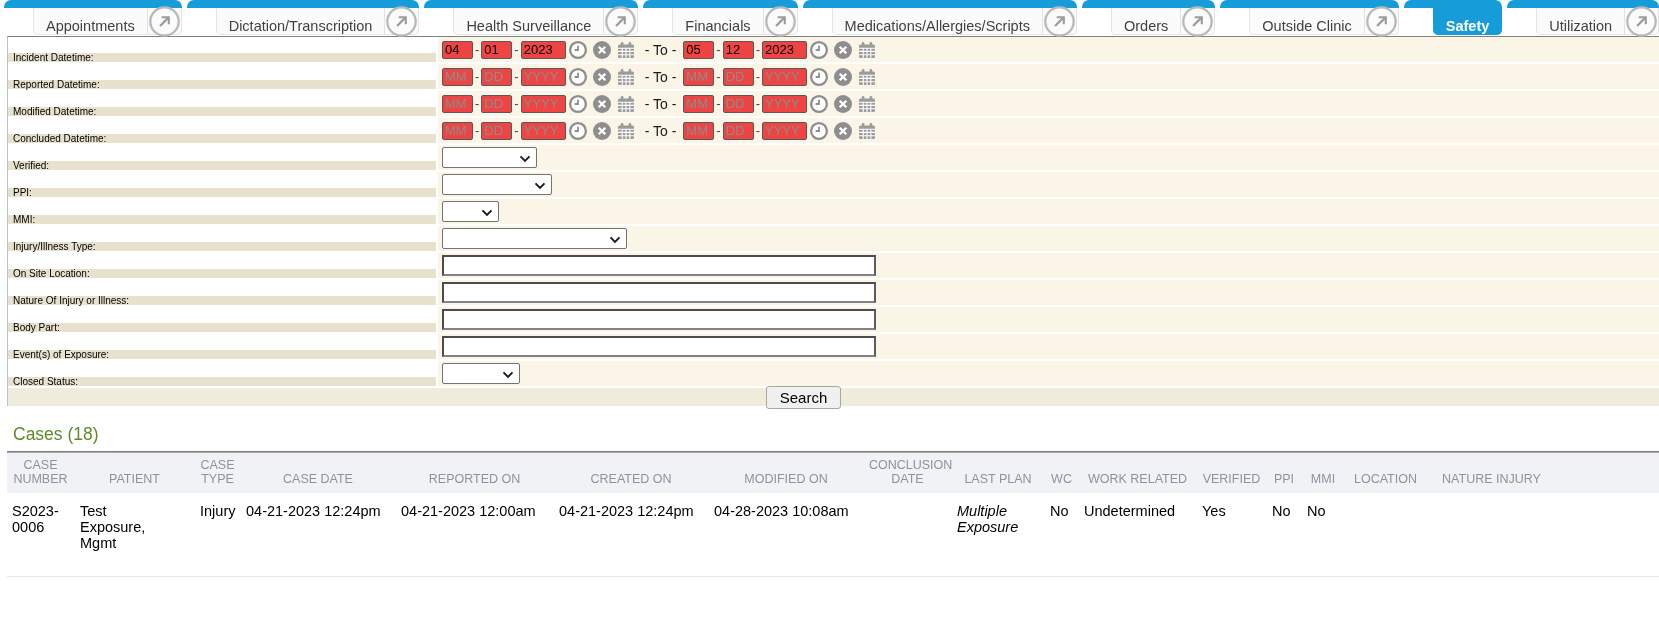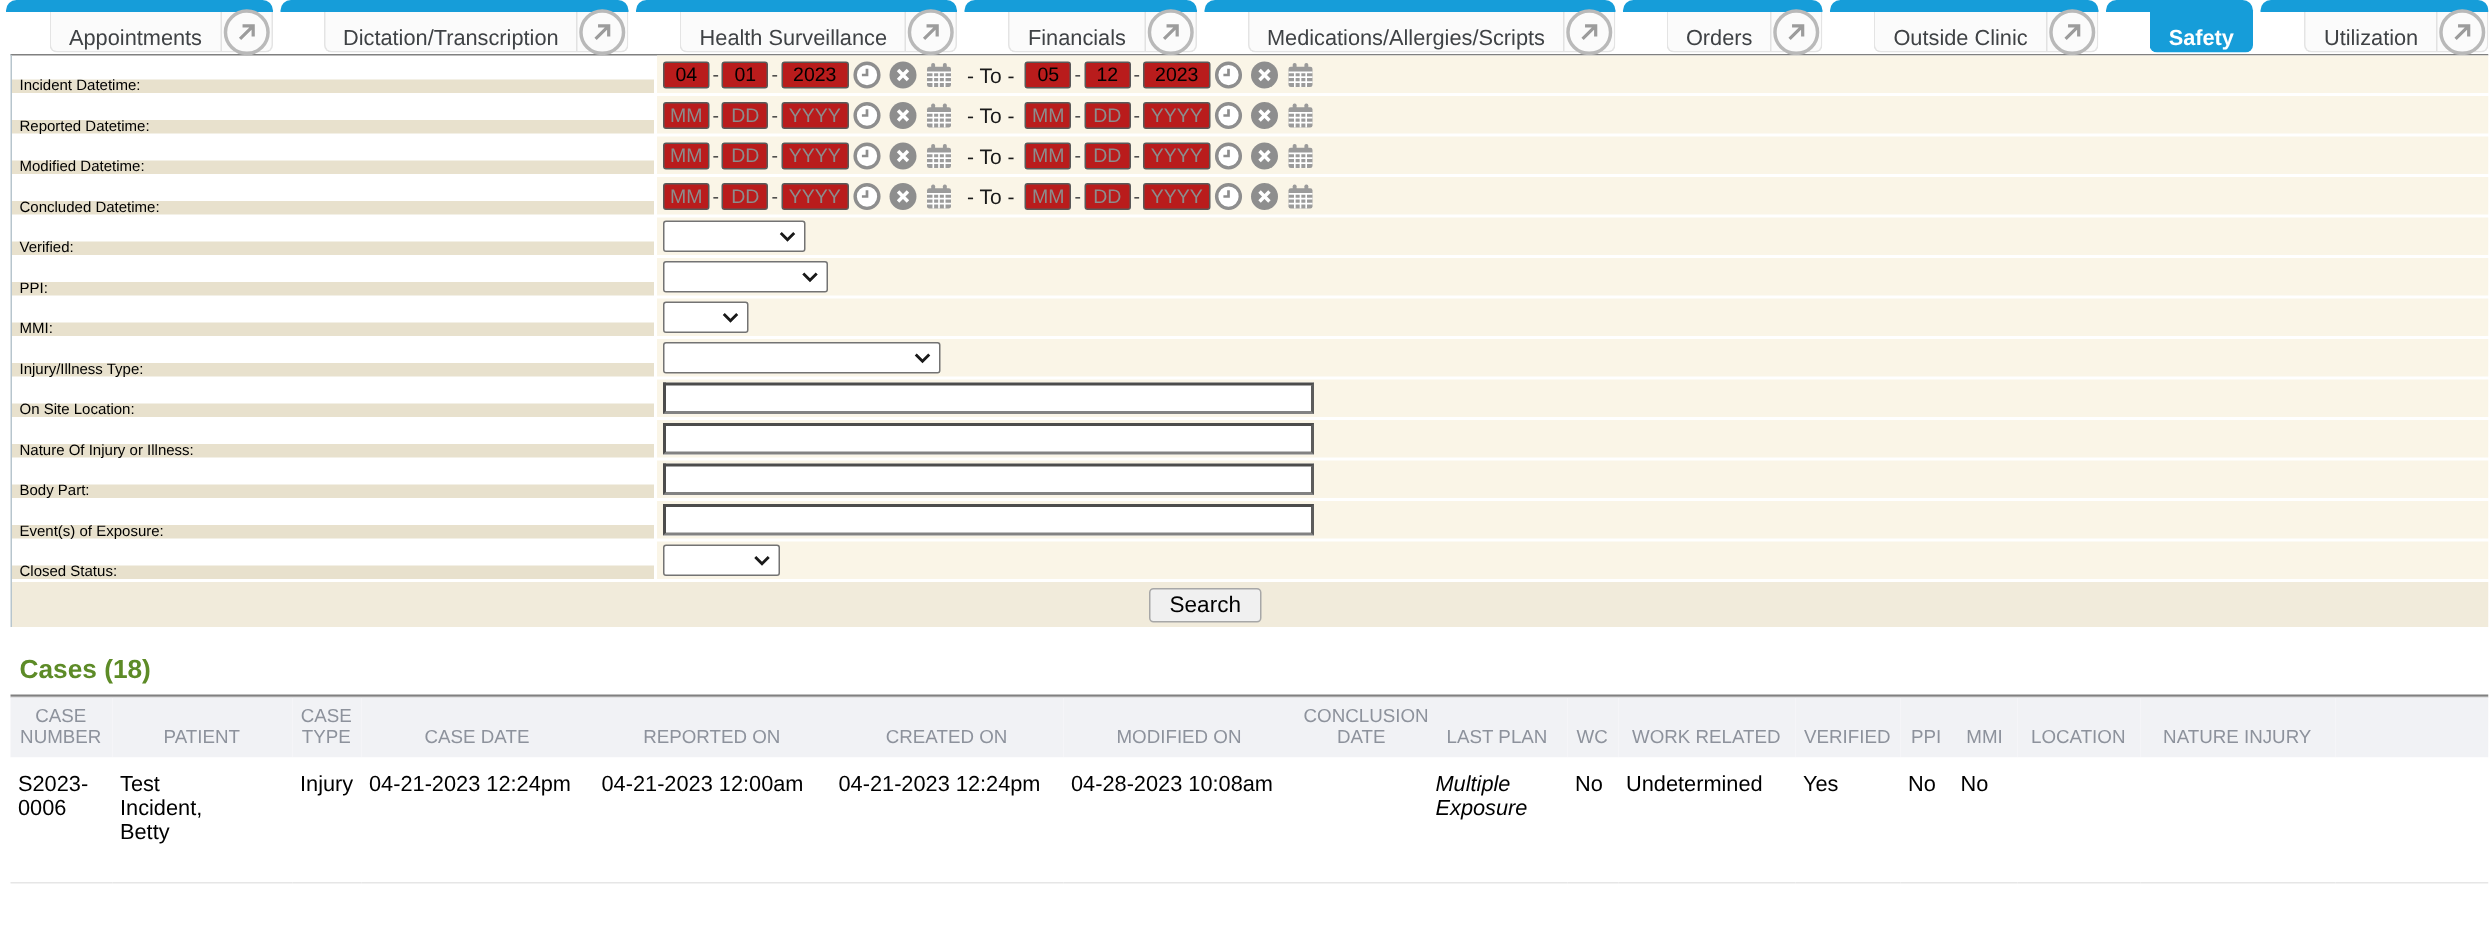--- a/index.html
+++ b/index.html
@@ -29,22 +29,22 @@
   .form-panel { margin-left:7px; border-top:1px solid #808080; border-left:1px solid #b7c5cd; }
   .form-row { display:flex; height:25px; margin-bottom:2px; }
   .form-label {
     width:428px; flex:none; background:#e8e1cd; margin-right:2px;
     display:flex; align-items:center; padding-left:5px;
     font-size:10px; color:#000;margin-top:16px;
   }
   .form-field { flex:1; background:#faf5e7; display:flex; align-items:center; padding-left:4px; }
 
   .seg {
-    height:18px; border:1px solid #595959; border-radius:2px; background:#b91c1c;
-    font-family:inherit; font-size:13px; color:#000; padding:0 2px; outline:none;text-align:center;
+    height:18px; border:1px solid #595959; border-radius:2px; background:#ef4444;
+    font-family:inherit; font-size:13px; color:#000; padding:0 2px; outline:none;
   }
   .seg::placeholder { color:#8c8c8c; opacity:1; }
   .seg.mm, .seg.dd { width:31px; }
   .seg.yy { width:45px; }
   .dash { color:#444; font-size:13px; margin:0 2px; }
   .dticon { width:20px; height:20px; margin:0 2px; display:inline-flex; cursor:pointer; }
   .dticon svg { width:20px; height:20px; }
   .range-sep { font-size:14px; color:#1a1a1a; margin:0 7px; white-space:nowrap; }
   .dgroup { display:flex; align-items:center; }
 
@@ -59,31 +59,31 @@
     width:434px; height:21px; background:#fff; outline:none;
     border:2px solid #4c4c4c; border-bottom-color:#828282; border-right-color:#5c5c5c;
     font-family:inherit; font-size:14px; padding:0 3px;
   }
   .grip {
     position:absolute; right:3px; bottom:3px; width:9px; height:9px;
     clip-path:polygon(100% 0, 100% 100%, 0 100%);
     background:repeating-linear-gradient(315deg, #8f8f8f 0 1.5px, transparent 1.5px 4px);
   }
 
-  .search-row { background:#f1ebdb; height:30px; display:flex; align-items:center; justify-content:center; margin-top:1px; }
+  .search-row { background:#f1ebdb; height:18px; display:flex; align-items:center; justify-content:center; margin-top:1px; }
   .search-btn {
     transform:translateX(-30px);
     font-family:inherit; font-size:15px; color:#000;
     background:#f0f0f0; border:1px solid #a7a7a7; border-radius:3px;
     padding:2px 13px; cursor:pointer;
   }
 
   
   .cases { margin:13px 0 0 7px; }
-  .cases-title { color:#5d8b27; font-weight:bold; font-size:17.5px; padding:5px 0 6px 6px; }
+  .cases-title { color:#5d8b27; font-weight:normal; font-size:17.5px; padding:5px 0 6px 6px; }
   .cases-divider { height:2px; border-top:1px solid #808080; border-bottom:1px solid #a8a8a8; background:#fff; }
   .cases-table { border-collapse:collapse; table-layout:fixed; width:1652px; }
   .cases-table thead th {
     background:#f1f2f5; color:#8d929c; font-weight:normal; font-size:12.5px;
     text-align:center; vertical-align:bottom; padding:5px 6px 7px 5px;
   }
   .cases-table tbody td {
     font-size:14.5px; color:#000; vertical-align:top;
     padding:10px 6px 6px 5px; background:#fff;
   }
@@ -593,21 +593,21 @@
           <th>PPI</th>
           <th>MMI</th>
           <th>LOCATION</th>
           <th>NATURE INJURY</th>
           <th></th>
         </tr>
       </thead>
     <tbody>
         <tr>
           <td><span class="cell">S2023-0006</span></td>
-          <td><span class="cell">Test Incident, Betty</span></td>
+          <td><span class="cell">Test Exposure, Mgmt</span></td>
           <td><span class="cell">Injury</span></td>
           <td><span class="cell">04-21-2023 12:24pm</span></td>
           <td><span class="cell">04-21-2023 12:00am</span></td>
           <td><span class="cell">04-21-2023 12:24pm</span></td>
           <td><span class="cell">04-28-2023 10:08am</span></td>
           <td><span class="cell"></span></td>
           <td class="italic"><span class="cell">Multiple Exposure</span></td>
           <td><span class="cell">No</span></td>
           <td><span class="cell">Undetermined</span></td>
           <td><span class="cell">Yes</span></td>

